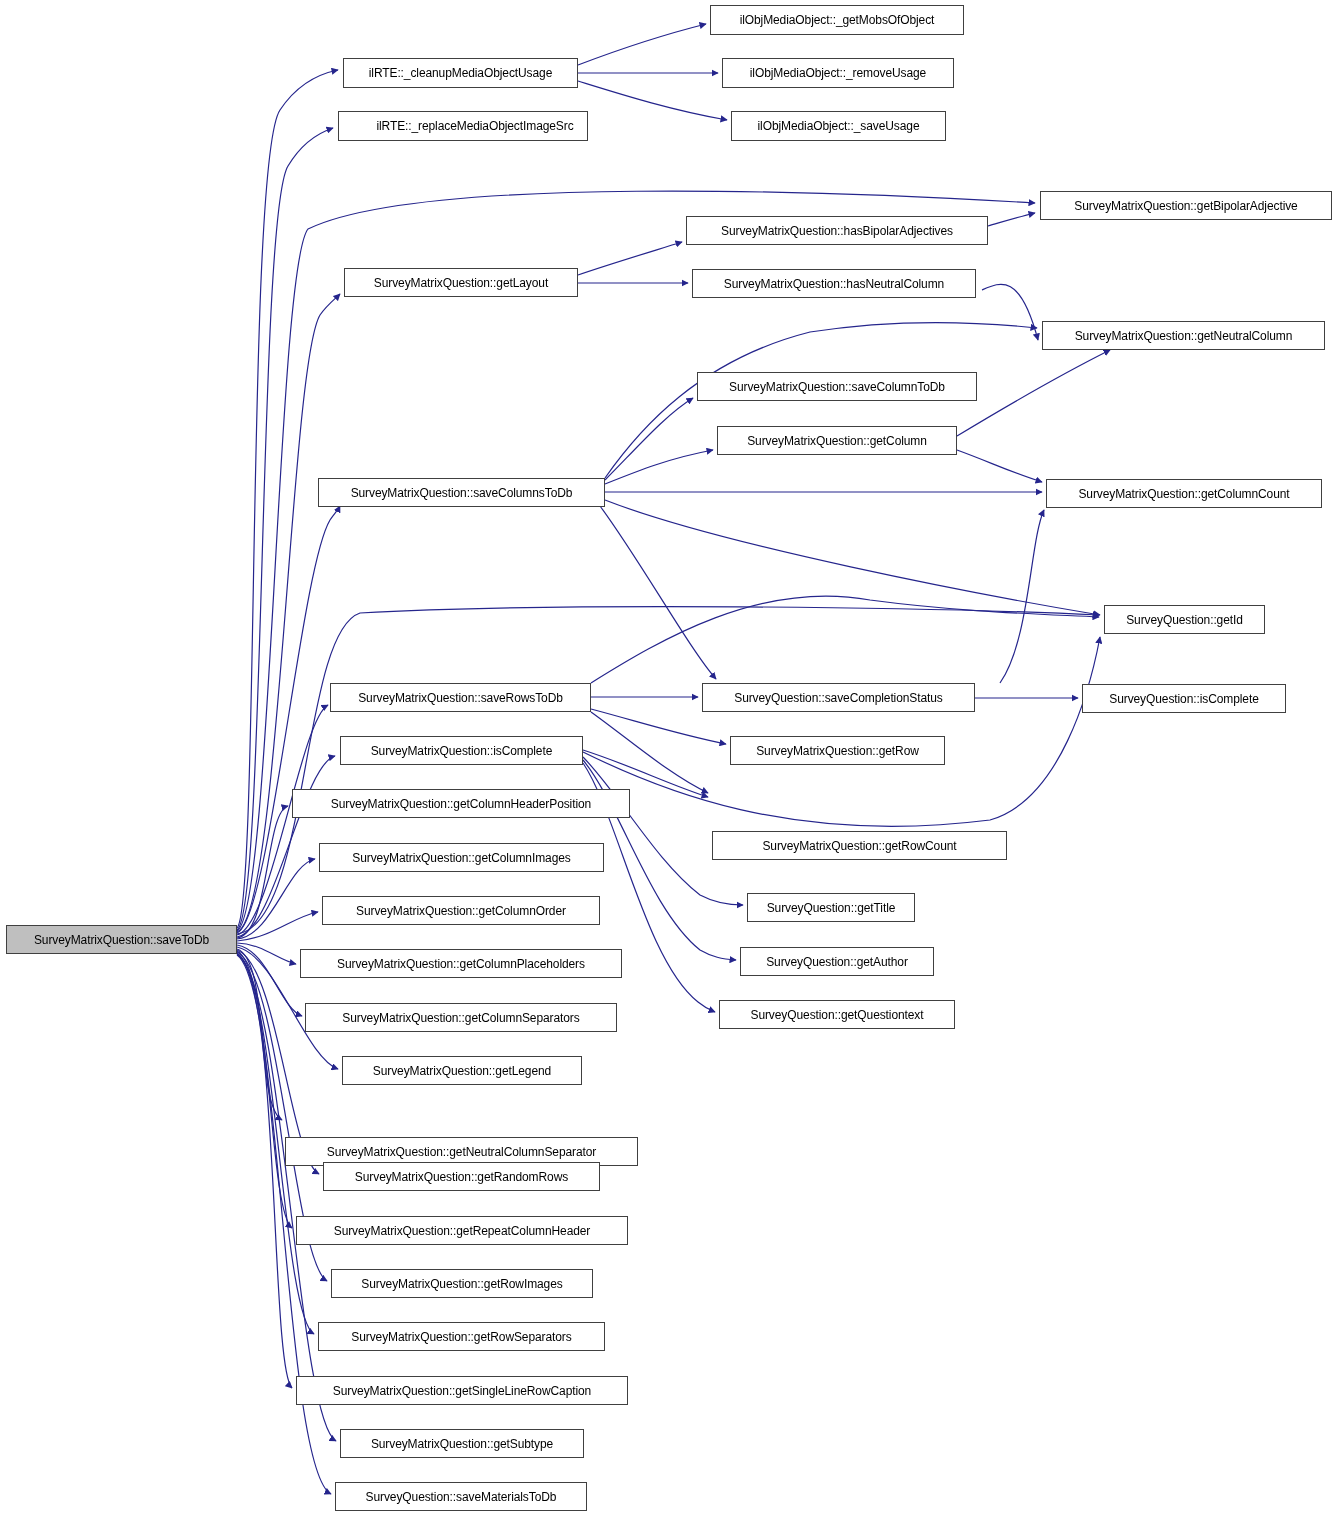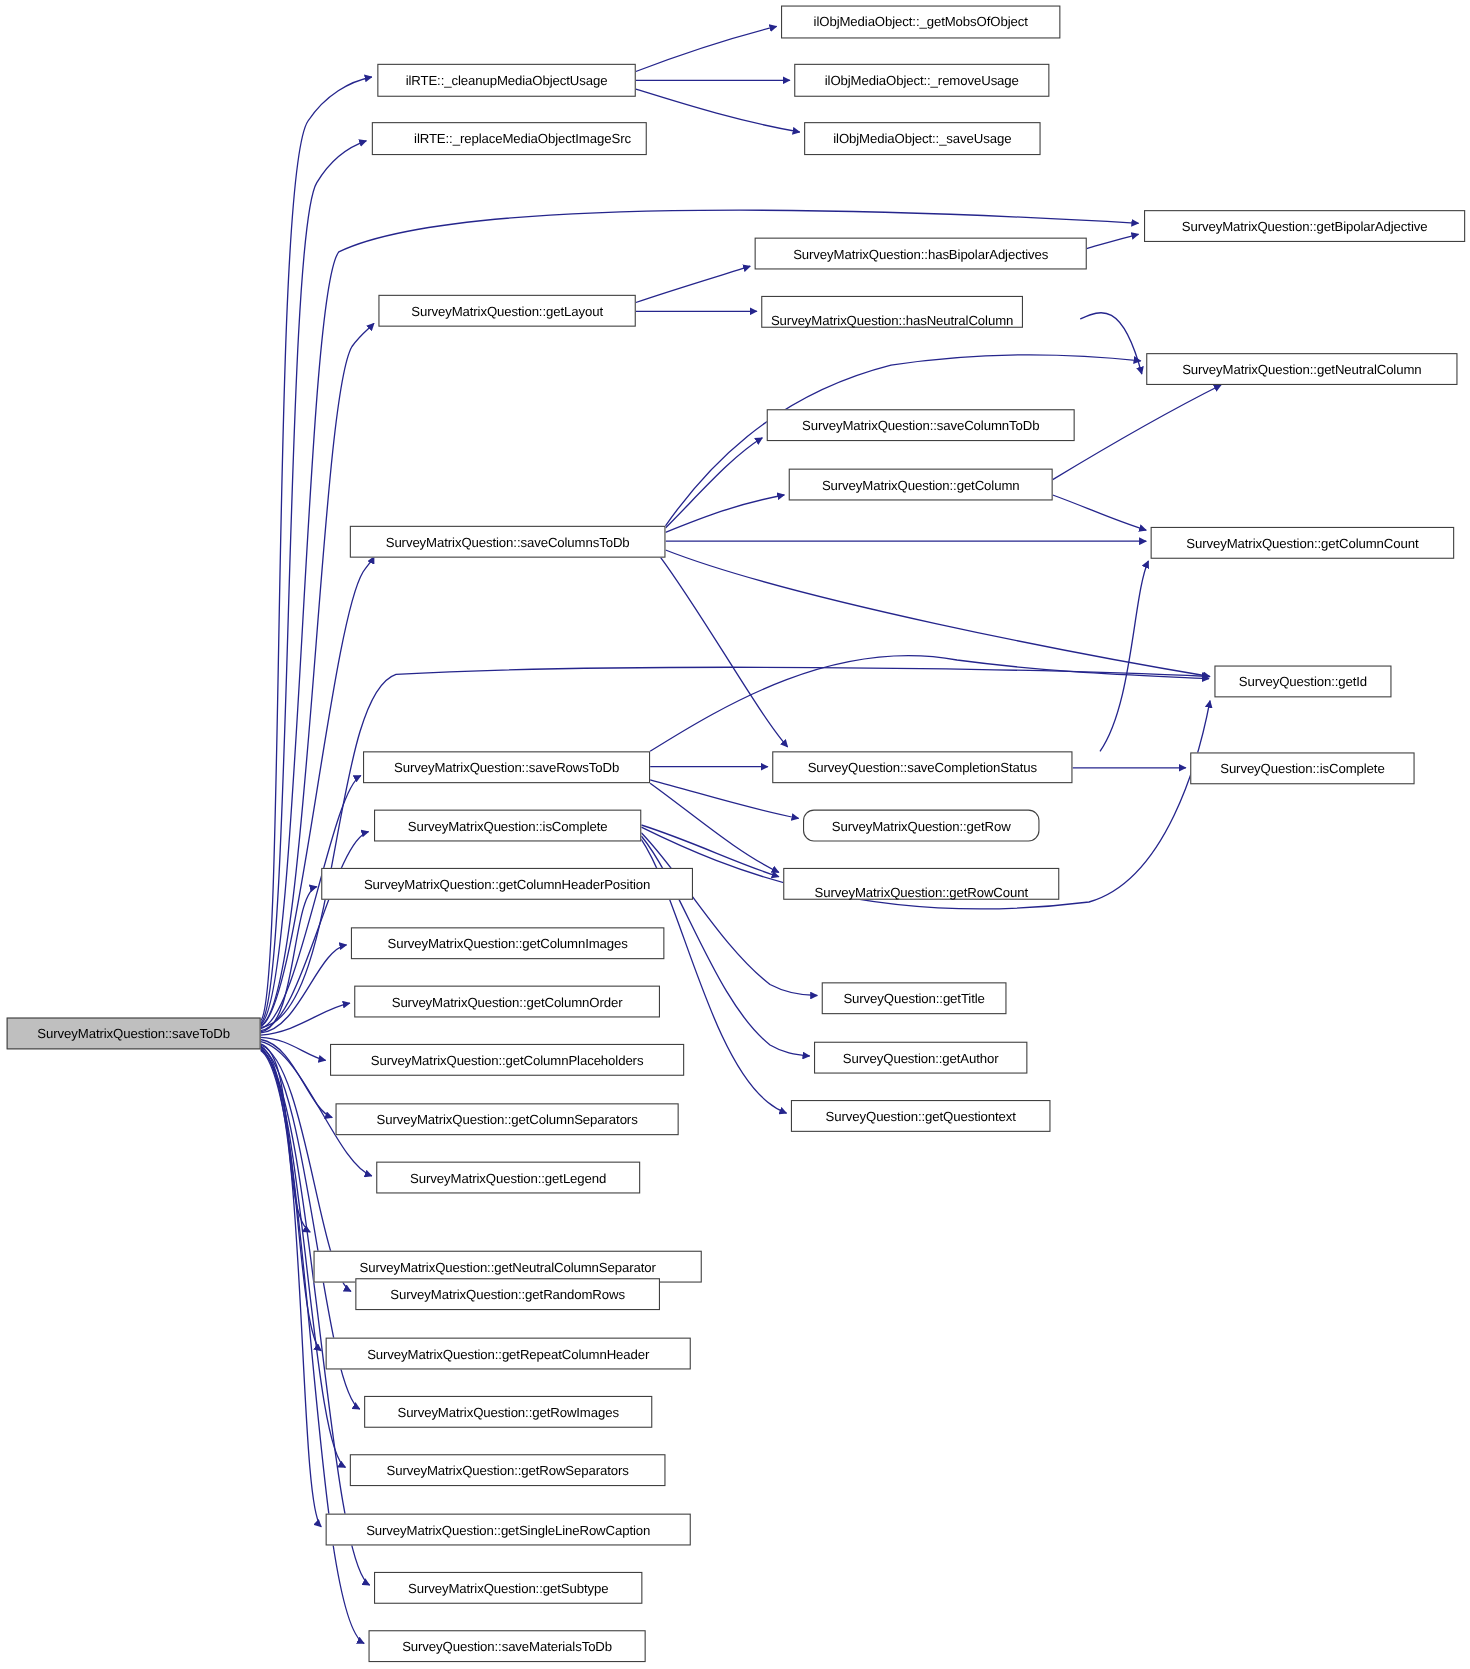--- a/index.html
+++ b/index.html
@@ -128,21 +128,21 @@
       </div>
       <div class="node" style="left: 1040px; top: 191px; width: 292px; height: 29px;">
         <span class="node-label">SurveyMatrixQuestion::getBipolarAdjective</span>
       </div>
       <div class="node" style="left: 686px; top: 216px; width: 302px; height: 29px;">
         <span class="node-label">SurveyMatrixQuestion::hasBipolarAdjectives</span>
       </div>
       <div class="node" style="left: 344px; top: 268px; width: 234px; height: 29px;">
         <span class="node-label">SurveyMatrixQuestion::getLayout</span>
       </div>
-      <div class="node" style="left: 692px; top: 269px; width: 238px; height: 29px; align-items: flex-end;">
+      <div class="node" style="left: 692px; top: 269px; width: 284px; height: 29px;">
         <span class="node-label">SurveyMatrixQuestion::hasNeutralColumn</span>
       </div>
       <div class="node" style="left: 1042px; top: 321px; width: 283px; height: 29px;">
         <span class="node-label">SurveyMatrixQuestion::getNeutralColumn</span>
       </div>
       <div class="node" style="left: 697px; top: 372px; width: 280px; height: 29px;">
         <span class="node-label">SurveyMatrixQuestion::saveColumnToDb</span>
       </div>
       <div class="node" style="left: 717px; top: 426px; width: 240px; height: 29px; align-items: center;">
         <span class="node-label">SurveyMatrixQuestion::getColumn</span>
@@ -161,27 +161,27 @@
       </div>
       <div class="node" style="left: 702px; top: 683px; width: 273px; height: 29px;">
         <span class="node-label">SurveyQuestion::saveCompletionStatus</span>
       </div>
       <div class="node" style="left: 1082px; top: 684px; width: 204px; height: 29px;">
         <span class="node-label">SurveyQuestion::isComplete</span>
       </div>
       <div class="node" style="left: 340px; top: 736px; width: 243px; height: 29px;">
         <span class="node-label">SurveyMatrixQuestion::isComplete</span>
       </div>
-      <div class="node" style="left: 730px; top: 736px; width: 215px; height: 29px; border-radius: 10px;">
+      <div class="node" style="left: 730px; top: 736px; width: 215px; height: 29px;">
         <span class="node-label">SurveyMatrixQuestion::getRow</span>
       </div>
       <div class="node" style="left: 292px; top: 789px; width: 338px; height: 29px;">
         <span class="node-label">SurveyMatrixQuestion::getColumnHeaderPosition</span>
       </div>
-      <div class="node" style="left: 712px; top: 789px; width: 251px; height: 29px; align-items: flex-end;">
+      <div class="node" style="left: 712px; top: 831px; width: 295px; height: 29px;">
         <span class="node-label">SurveyMatrixQuestion::getRowCount</span>
       </div>
       <div class="node" style="left: 319px; top: 843px; width: 285px; height: 29px;">
         <span class="node-label">SurveyMatrixQuestion::getColumnImages</span>
       </div>
       <div class="node" style="left: 747px; top: 893px; width: 168px; height: 29px;">
         <span class="node-label">SurveyQuestion::getTitle</span>
       </div>
       <div class="node" style="left: 322px; top: 896px; width: 278px; height: 29px;">
         <span class="node-label">SurveyMatrixQuestion::getColumnOrder</span>

